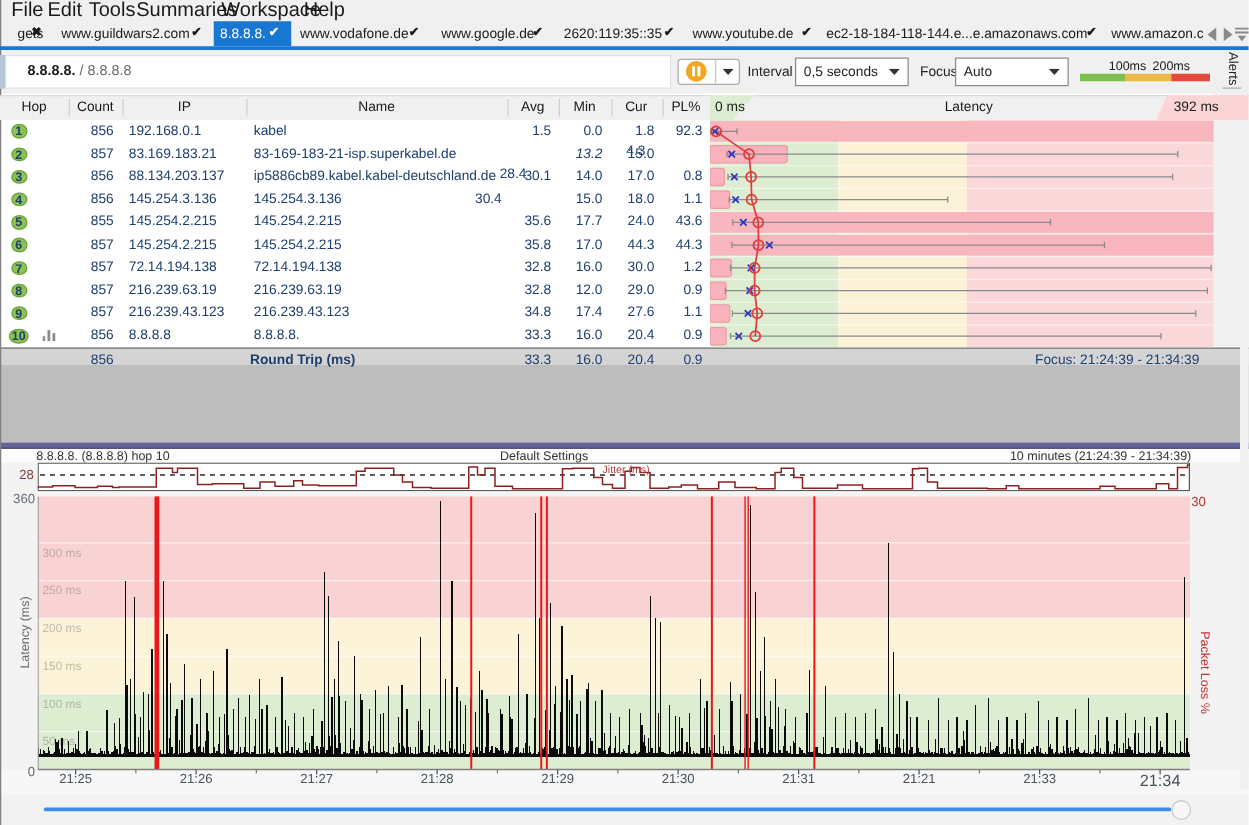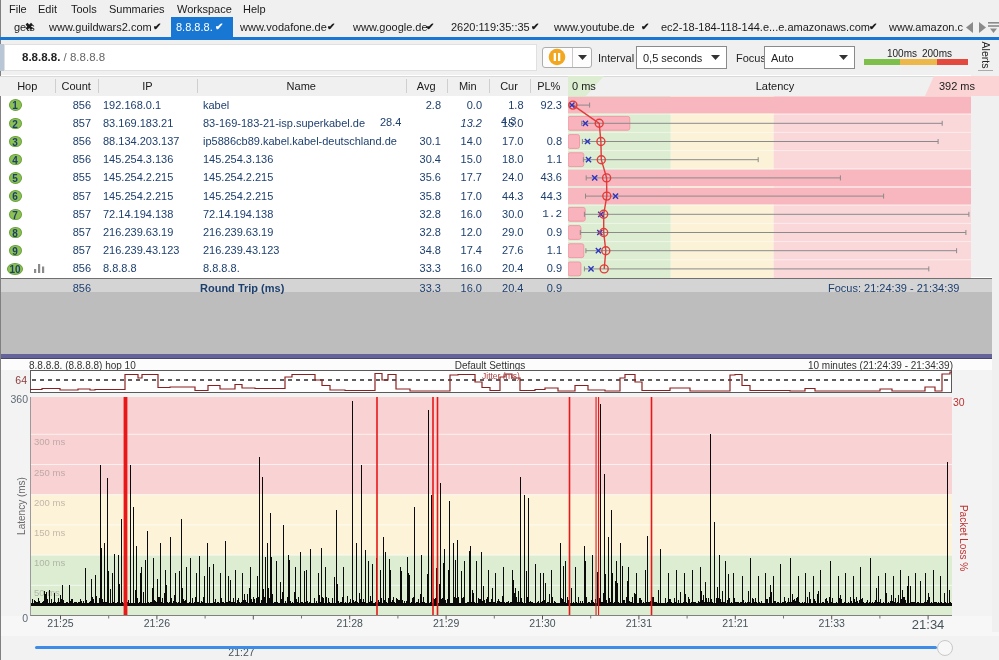--- a/index.html
+++ b/index.html
@@ -1,18 +1,18 @@
 <!DOCTYPE html>
 <html><head><meta charset="utf-8"><style>
 *{margin:0;padding:0;box-sizing:border-box}
 html,body{width:999px;height:660px;overflow:hidden}
 body{font-family:"Liberation Sans",sans-serif;background:#fff;position:relative}
 .abs{position:absolute}
 .ct{position:absolute;font-size:11px;color:#1d3f6e;line-height:13px;white-space:nowrap}
-.mi{position:absolute;top:0;height:17px;line-height:18px;font-size:11px;color:#1a1a1a}
+.mi{position:absolute;top:0;height:17px;line-height:18px;font-size:16px;color:#1a1a1a}
 .tab{position:absolute;top:17px;height:20px;line-height:20px;font-size:11px;color:#1a1a1a;white-space:nowrap}
 .chk{font-weight:bold;font-size:10px}
 .hdr{position:absolute;top:76px;height:20px;line-height:20px;font-size:11px;color:#1a1a1a;text-align:center}
 </style></head><body>
 <div class="abs" style="left:0;top:0;width:999px;height:75px;background:#f0f0f0"></div>
 <div class="abs" style="left:0;top:75px;width:999px;height:217px;background:#ffffff"></div>
 <div class="abs" style="left:971px;top:75px;width:28px;height:202px;background:#f0f0f0"></div>
 <div class="abs" style="left:0;top:277.5px;width:999px;height:14.5px;background:#d4d4d4;border-top:1.3px solid #707070"></div>
 <div class="abs" style="left:0;top:292px;width:999px;height:62px;background:#bdbdbd"></div>
 <div class="abs" style="left:0;top:354px;width:999px;height:5px;background:#64649b;border-bottom:1px solid #46466e"></div>
@@ -107,45 +107,45 @@
 <div class="abs" style="left:568px;top:79px;width:1px;height:14px;background:#cfcfcf"></div>
 <div class="abs" style="left:568px;top:76px;width:60px;height:20px;background:#dcedd2;clip-path:polygon(0 0,60% 0,30% 100%,0 100%)"></div>
 <div class="abs" style="left:925px;top:76px;width:74px;height:20px;background:#fbd5d6;clip-path:polygon(12% 0,100% 0,100% 100%,0 100%)"></div>
 <div class="hdr" style="left:572px;width:40px;text-align:left">0 ms</div>
 <div class="hdr" style="left:700px;width:150px">Latency</div>
 <div class="hdr" style="left:925px;width:50px;text-align:right">392 ms</div>
 <div class="abs" style="left:8.5px;top:99.3px;width:13px;height:11.6px;background:#8dc153;border:1px solid #6aa33c;border-radius:50%;color:#1d3f6e;font-size:10px;font-weight:bold;text-align:center;line-height:11px">1</div>
 <div class="ct " style="left:30px;top:98.6px;width:61px;text-align:right;">856</div>
 <div class="ct " style="left:103px;top:98.6px;width:200px;text-align:left;">192.168.0.1</div>
 <div class="ct " style="left:203px;top:98.6px;width:210px;text-align:left;">kabel</div>
-<div class="ct " style="left:380px;top:98.6px;width:61px;text-align:right;">2.8</div>
+<div class="ct " style="left:380px;top:98.6px;width:61px;text-align:right;">1.5</div>
 <div class="ct " style="left:421px;top:98.6px;width:61px;text-align:right;">0.0</div>
 <div class="ct " style="left:462.5px;top:98.6px;width:61px;text-align:right;">1.8</div>
 <div class="ct " style="left:501px;top:98.6px;width:61px;text-align:right;">92.3</div>
 <div class="abs" style="left:8.5px;top:117.5px;width:13px;height:11.6px;background:#8dc153;border:1px solid #6aa33c;border-radius:50%;color:#1d3f6e;font-size:10px;font-weight:bold;text-align:center;line-height:11px">2</div>
 <div class="ct " style="left:30px;top:116.8px;width:61px;text-align:right;">857</div>
 <div class="ct " style="left:103px;top:116.8px;width:200px;text-align:left;">83.169.183.21</div>
 <div class="ct " style="left:203px;top:116.8px;width:210px;text-align:left;">83-169-183-21-isp.superkabel.de</div>
-<div class="ct " style="left:380px;top:116px;width:61px;text-align:left;">28.4</div>
+<div class="ct " style="left:380px;top:133px;width:61px;text-align:center;">28.4</div>
 <div class="ct " style="left:421px;top:116.8px;width:61px;text-align:right;font-style:italic;">13.2</div>
 <div class="ct " style="left:462.5px;top:116.8px;width:61px;text-align:right;">15.0</div>
 <div class="ct " style="left:501px;top:115px;width:61px;text-align:left;">4.3</div>
 <div class="abs" style="left:8.5px;top:135.7px;width:13px;height:11.6px;background:#8dc153;border:1px solid #6aa33c;border-radius:50%;color:#1d3f6e;font-size:10px;font-weight:bold;text-align:center;line-height:11px">3</div>
 <div class="ct " style="left:30px;top:135.0px;width:61px;text-align:right;">856</div>
 <div class="ct " style="left:103px;top:135.0px;width:200px;text-align:left;">88.134.203.137</div>
 <div class="ct " style="left:203px;top:135.0px;width:210px;text-align:left;">ip5886cb89.kabel.kabel-deutschland.de</div>
 <div class="ct " style="left:380px;top:135.0px;width:61px;text-align:right;">30.1</div>
 <div class="ct " style="left:421px;top:135.0px;width:61px;text-align:right;">14.0</div>
 <div class="ct " style="left:462.5px;top:135.0px;width:61px;text-align:right;">17.0</div>
 <div class="ct " style="left:501px;top:135.0px;width:61px;text-align:right;">0.8</div>
 <div class="abs" style="left:8.5px;top:153.9px;width:13px;height:11.6px;background:#8dc153;border:1px solid #6aa33c;border-radius:50%;color:#1d3f6e;font-size:10px;font-weight:bold;text-align:center;line-height:11px">4</div>
 <div class="ct " style="left:30px;top:153.2px;width:61px;text-align:right;">856</div>
 <div class="ct " style="left:103px;top:153.2px;width:200px;text-align:left;">145.254.3.136</div>
 <div class="ct " style="left:203px;top:153.2px;width:210px;text-align:left;">145.254.3.136</div>
-<div class="ct " style="left:380px;top:153.2px;width:61px;text-align:right;">30.4</div>
+<div class="ct " style="left:380px;top:153.2px;width:61px;">30.4</div>
 <div class="ct " style="left:421px;top:153.2px;width:61px;text-align:right;">15.0</div>
 <div class="ct " style="left:462.5px;top:153.2px;width:61px;text-align:right;">18.0</div>
 <div class="ct " style="left:501px;top:153.2px;width:61px;text-align:right;">1.1</div>
 <div class="abs" style="left:8.5px;top:172.1px;width:13px;height:11.6px;background:#8dc153;border:1px solid #6aa33c;border-radius:50%;color:#1d3f6e;font-size:10px;font-weight:bold;text-align:center;line-height:11px">5</div>
 <div class="ct " style="left:30px;top:171.4px;width:61px;text-align:right;">855</div>
 <div class="ct " style="left:103px;top:171.4px;width:200px;text-align:left;">145.254.2.215</div>
 <div class="ct " style="left:203px;top:171.4px;width:210px;text-align:left;">145.254.2.215</div>
 <div class="ct " style="left:380px;top:171.4px;width:61px;text-align:right;">35.6</div>
 <div class="ct " style="left:421px;top:171.4px;width:61px;text-align:right;">17.7</div>
 <div class="ct " style="left:462.5px;top:171.4px;width:61px;text-align:right;">24.0</div>
@@ -158,21 +158,21 @@
 <div class="ct " style="left:421px;top:189.6px;width:61px;text-align:right;">17.0</div>
 <div class="ct " style="left:462.5px;top:189.6px;width:61px;text-align:right;">44.3</div>
 <div class="ct " style="left:501px;top:189.6px;width:61px;text-align:right;">44.3</div>
 <div class="abs" style="left:8.5px;top:208.5px;width:13px;height:11.6px;background:#8dc153;border:1px solid #6aa33c;border-radius:50%;color:#1d3f6e;font-size:10px;font-weight:bold;text-align:center;line-height:11px">7</div>
 <div class="ct " style="left:30px;top:207.79999999999998px;width:61px;text-align:right;">857</div>
 <div class="ct " style="left:103px;top:207.79999999999998px;width:200px;text-align:left;">72.14.194.138</div>
 <div class="ct " style="left:203px;top:207.79999999999998px;width:210px;text-align:left;">72.14.194.138</div>
 <div class="ct " style="left:380px;top:207.79999999999998px;width:61px;text-align:right;">32.8</div>
 <div class="ct " style="left:421px;top:207.79999999999998px;width:61px;text-align:right;">16.0</div>
 <div class="ct " style="left:462.5px;top:207.79999999999998px;width:61px;text-align:right;">30.0</div>
-<div class="ct " style="left:501px;top:207.79999999999998px;width:61px;text-align:right;font-family:Liberation Mono, monospace;">1.2</div>
+<div class="ct " style="left:501px;top:207.79999999999998px;width:61px;text-align:right;">1.2</div>
 <div class="abs" style="left:8.5px;top:226.7px;width:13px;height:11.6px;background:#8dc153;border:1px solid #6aa33c;border-radius:50%;color:#1d3f6e;font-size:10px;font-weight:bold;text-align:center;line-height:11px">8</div>
 <div class="ct " style="left:30px;top:225.99999999999997px;width:61px;text-align:right;">857</div>
 <div class="ct " style="left:103px;top:225.99999999999997px;width:200px;text-align:left;">216.239.63.19</div>
 <div class="ct " style="left:203px;top:225.99999999999997px;width:210px;text-align:left;">216.239.63.19</div>
 <div class="ct " style="left:380px;top:225.99999999999997px;width:61px;text-align:right;">32.8</div>
 <div class="ct " style="left:421px;top:225.99999999999997px;width:61px;text-align:right;">12.0</div>
 <div class="ct " style="left:462.5px;top:225.99999999999997px;width:61px;text-align:right;">29.0</div>
 <div class="ct " style="left:501px;top:225.99999999999997px;width:61px;text-align:right;">0.9</div>
 <div class="abs" style="left:8.5px;top:244.9px;width:13px;height:11.6px;background:#8dc153;border:1px solid #6aa33c;border-radius:50%;color:#1d3f6e;font-size:10px;font-weight:bold;text-align:center;line-height:11px">9</div>
 <div class="ct " style="left:30px;top:244.2px;width:61px;text-align:right;">857</div>
@@ -271,23 +271,23 @@
     <circle cx="36.2" cy="172.9" r="4.0" fill="none" stroke="#e23b3b" stroke-width="1.4"></circle>
   </svg>
 <div class="ct " style="left:30px;top:281.5px;width:61px;text-align:right;">856</div>
 <div class="ct " style="left:200px;top:281.5px;width:200px;text-align:left;"><b>Round Trip (ms)</b></div>
 <div class="ct " style="left:380px;top:281.5px;width:61px;text-align:right;">33.3</div>
 <div class="ct " style="left:421px;top:281.5px;width:61px;text-align:right;">16.0</div>
 <div class="ct " style="left:462.5px;top:281.5px;width:61px;text-align:right;">20.4</div>
 <div class="ct " style="left:501px;top:281.5px;width:61px;text-align:right;">0.9</div>
 <div class="ct " style="left:828px;top:281.5px;width:200px;text-align:left;font-size:11px">Focus: 21:24:39 - 21:34:39</div>
 <div class="abs" style="left:29px;top:360px;font-size:10px;color:#333">8.8.8.8. (8.8.8.8) hop 10</div>
-<div class="abs" style="left:400px;top:360px;width:180px;text-align:center;font-size:10px;color:#333">Default Settings</div>
+<div class="abs" style="left:400px;top:360px;width:180px;font-size:10px;color:#333">Default Settings</div>
 <div class="abs" style="left:653px;top:360px;width:300px;text-align:right;font-size:10px;color:#333">10 minutes (21:24:39 - 21:34:39)</div>
-<div class="abs" style="left:5px;top:374px;width:22px;text-align:right;font-size:10.5px;color:#8b3a3a">64</div>
+<div class="abs" style="left:5px;top:374px;width:22px;text-align:right;font-size:10.5px;color:#8b3a3a">28</div>
 <svg width="922" height="23" style="position:absolute;left:30px;top:370px">
     <rect x="0.5" y="0.5" width="921" height="22" fill="#ffffff" stroke="#5a5a5a" stroke-width="1"></rect>
     <line x1="2" y1="10" x2="920" y2="10" stroke="#2a2a2a" stroke-width="1.3" stroke-dasharray="4 4"></line>
     <path d="M0,19.5L0,19.5L12,19.5L12,18.5L30,18.5L30,20L48,20L48,19L60,19L60,20L65,20L65,19.5L95,19.5L95,4.5L108,4.5L108,8L112,8L112,4.5L128,4.5L128,17.5L140,17.5L140,17L165,17L165,20.5L178,20.5L178,15.5L190,15.5L190,19L205,19L205,14.5L212,14.5L212,18L225,18L225,18.5L255,18.5L255,7L262,7L262,4.5L285,4.5L285,10L292,10L292,15.5L300,15.5L300,20L315,20L315,20.5L345,20.5L345,3.5L352,3.5L352,10L358,10L358,4.5L366,4.5L366,19L380,19L380,21L420,21L420,5L428,5L428,4.5L445,4.5L445,12L452,12L452,17.5L460,17.5L460,20.5L470,20.5L470,7L475,7L475,4L482,4L482,8L490,8L490,20.5L505,20.5L505,19.5L515,19.5L515,18L528,18L528,21L545,21L545,15.5L558,15.5L558,20L575,20L575,21L590,21L590,8L595,8L595,4.5L605,4.5L605,12L612,12L612,20.5L640,20.5L640,18L660,18L660,21L700,21L700,5L705,5L705,4.5L712,4.5L712,15.5L720,15.5L720,20.5L760,20.5L760,21L775,21L775,18.5L785,18.5L785,21L800,21L800,21L850,21L850,19L862,19L862,21L870,21L870,21L895,21L895,17L905,17L905,21L912,21L912,4L920,4L920,2L922,2" fill="none" stroke="#8b2020" stroke-width="1.2"></path>
     <text x="452" y="8.5" font-size="8.5" fill="#b24040" font-family="Liberation Sans, sans-serif">Jitter (ms)</text>
   </svg>
 <div class="abs" style="left:5px;top:393px;width:23px;text-align:right;font-size:10.5px;color:#5f6b76">360</div>
 <div class="abs" style="left:14px;top:612px;width:14px;text-align:right;font-size:10.5px;color:#5f6b76">0</div>
 <div class="abs" style="left:21px;top:506px;font-size:10px;color:#6a6a6a;transform:translate(-50%,-50%) rotate(-90deg);white-space:nowrap">Latency (ms)</div>
 <div class="abs" style="left:953px;top:396px;font-size:10.5px;color:#c03030">30</div>
@@ -334,21 +334,21 @@
     <line x1="608.9" y1="218.5" x2="608.9" y2="222.5" stroke="#555" stroke-width="1"></line>
     <line x1="657.1" y1="218.5" x2="657.1" y2="221.5" stroke="#777" stroke-width="1"></line>
     <line x1="705.3" y1="218.5" x2="705.3" y2="222.5" stroke="#555" stroke-width="1"></line>
     <line x1="753.5" y1="218.5" x2="753.5" y2="221.5" stroke="#777" stroke-width="1"></line>
     <line x1="801.7" y1="218.5" x2="801.7" y2="222.5" stroke="#555" stroke-width="1"></line>
     <line x1="849.9" y1="218.5" x2="849.9" y2="221.5" stroke="#777" stroke-width="1"></line>
     <line x1="898.1" y1="218.5" x2="898.1" y2="222.5" stroke="#555" stroke-width="1"></line>
   </svg>
 <div class="abs" style="left:35.5px;top:617px;width:50px;text-align:center;font-size:10.5px;color:#44535a">21:25</div>
 <div class="abs" style="left:131.9px;top:617px;width:50px;text-align:center;font-size:10.5px;color:#44535a">21:26</div>
-<div class="abs" style="left:228.3px;top:646px;width:50px;text-align:left;font-size:10.5px;color:#44535a">21:27</div>
+<div class="abs" style="left:228.3px;top:617px;width:50px;text-align:center;font-size:10.5px;color:#44535a">21:27</div>
 <div class="abs" style="left:324.7px;top:617px;width:50px;text-align:center;font-size:10.5px;color:#44535a">21:28</div>
 <div class="abs" style="left:421.1px;top:617px;width:50px;text-align:center;font-size:10.5px;color:#44535a">21:29</div>
 <div class="abs" style="left:517.5px;top:617px;width:50px;text-align:center;font-size:10.5px;color:#44535a">21:30</div>
 <div class="abs" style="left:613.9px;top:617px;width:50px;text-align:center;font-size:10.5px;color:#44535a">21:31</div>
 <div class="abs" style="left:710.3px;top:617px;width:50px;text-align:center;font-size:10.5px;color:#44535a">21:21</div>
 <div class="abs" style="left:806.7px;top:617px;width:50px;text-align:center;font-size:10.5px;color:#44535a">21:33</div>
 <div class="abs" style="left:903.1px;top:617px;width:50px;text-align:center;font-size:13px;color:#44535a">21:34</div>
 <div class="abs" style="left:35px;top:646px;width:902px;height:3px;background:#3d8de8;border-radius:2px"></div>
 <div class="abs" style="left:936.5px;top:639.5px;width:16px;height:16px;background:#f7f7f7;border:1.5px solid #c8c8c8;border-radius:50%"></div>
 </body></html>

